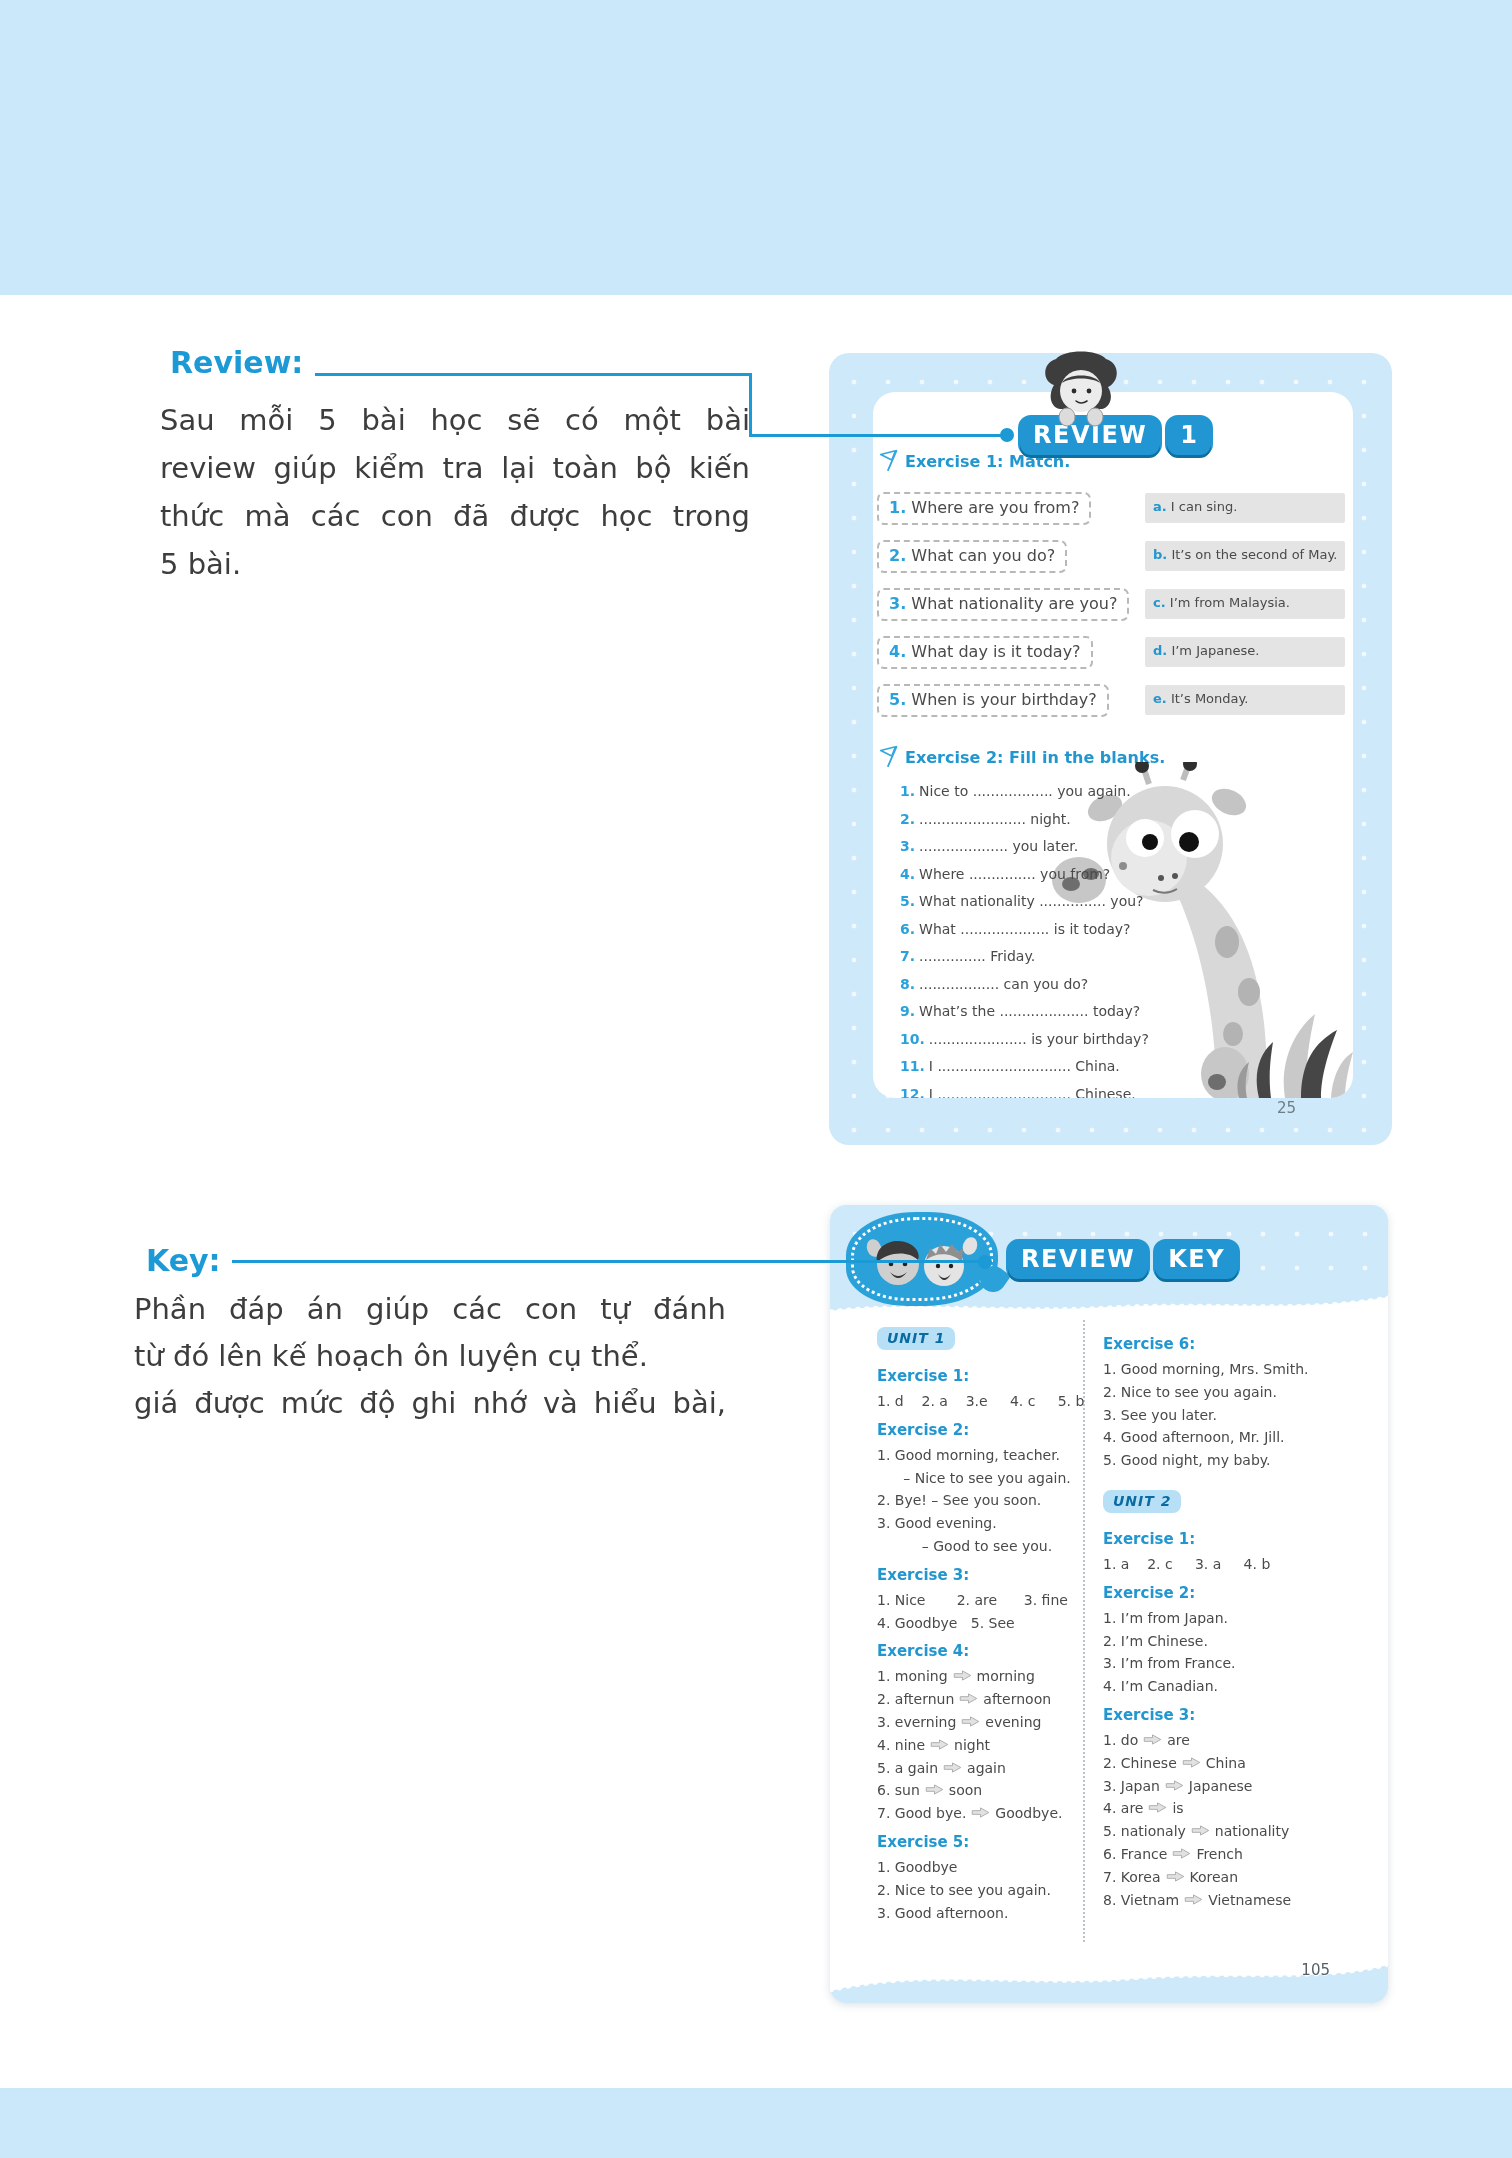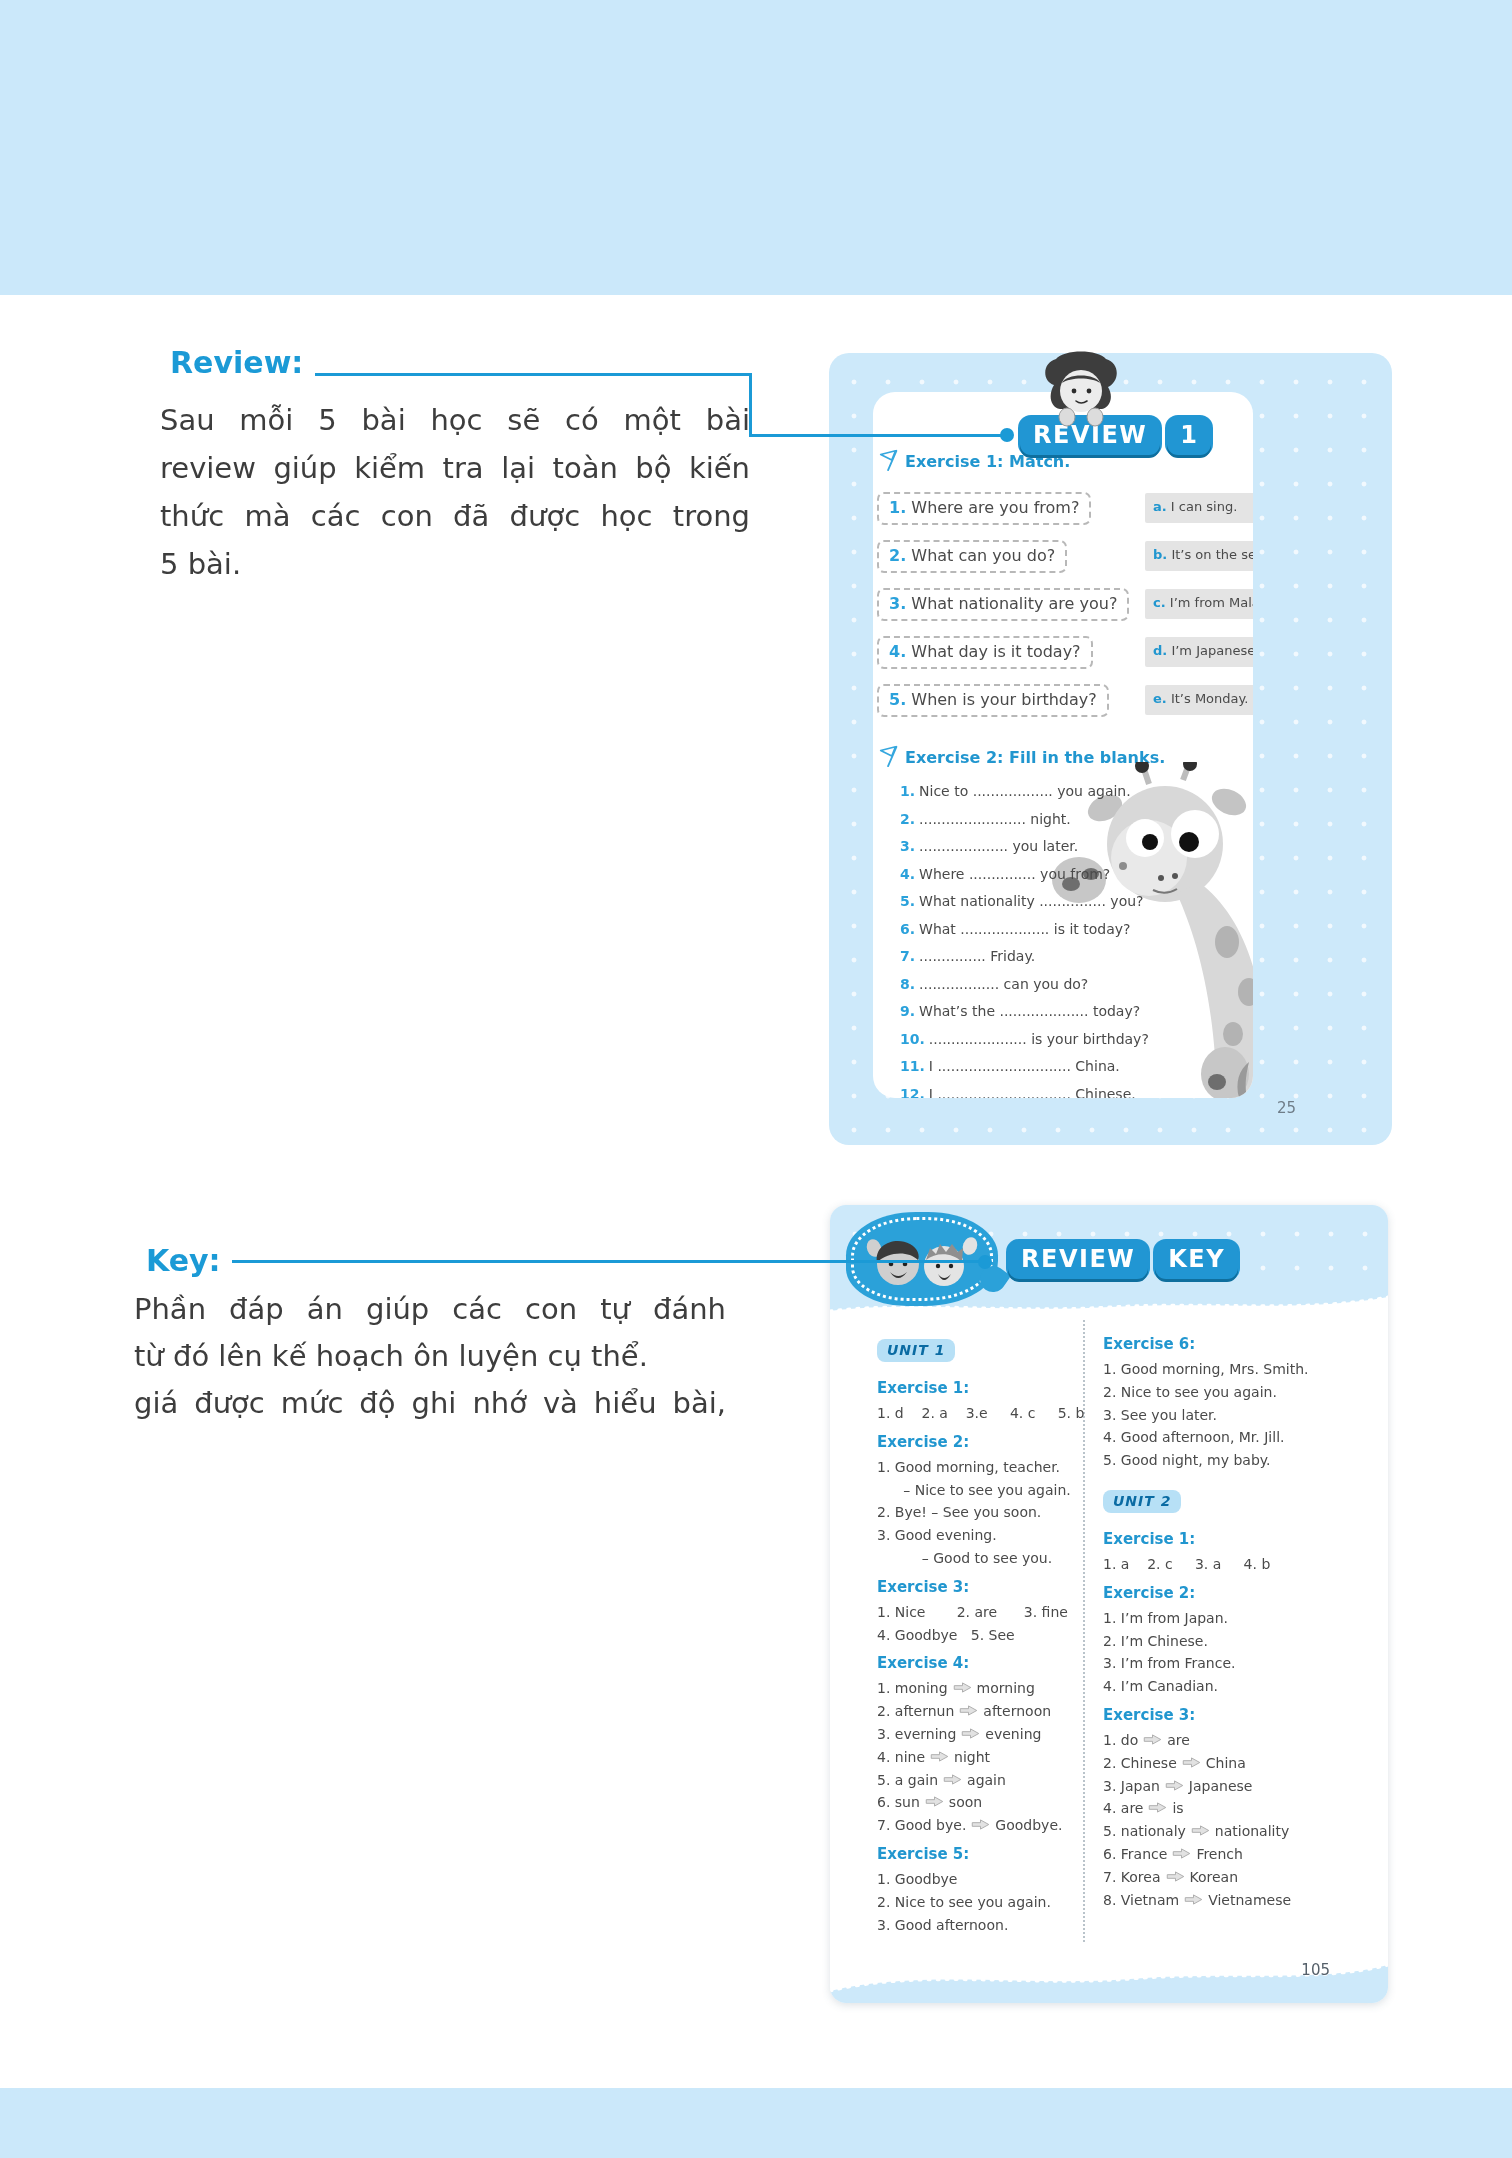--- a/index.html
+++ b/index.html
@@ -19,21 +19,21 @@
   
   .conn { position:absolute; background:#1b9ad6; z-index:3; }
   .conn-dot { position:absolute; width:14px; height:14px; border-radius:50%; background:#1b9ad6; z-index:6; }
 
   
   .card-review { position:absolute; left:829px; top:353px; width:563px; height:792px;
     background:#cde9fa; border-radius:20px; z-index:2; }
   .dots-overlay { position:absolute; inset:0; border-radius:inherit; pointer-events:none;
     background-image: radial-gradient(rgba(255,255,255,.75) 2px, rgba(255,255,255,0) 2.8px);
     background-size: 34px 34px; background-position: 8px 12px; }
-  .panel-white { position:absolute; left:44px; top:39px; width:380px; height:706px;
+  .panel-white { position:absolute; left:44px; top:39px; width:480px; height:706px;
     background:#fff; border-radius:22px; overflow:hidden; }
 
   .badge-chips { position:absolute; display:flex; gap:7px; align-items:flex-end; z-index:7; }
   .chip { background:#2196d3; color:#fff; font-weight:800; letter-spacing:1.5px;
     border-radius:11px; padding:4px 13px 6px; box-shadow:0 3px 0 #0f6f9e, 0 0 0 2px #2196d3; }
   .chip.main { font-size:24px; }
   .chip.num  { font-size:24px; }
 
   .ex-title { position:absolute; color:#2196cf; font-weight:bold; font-size:16px; white-space:nowrap; }
   .flag { position:absolute; width:24px; height:24px; }
@@ -66,21 +66,21 @@
   .bubble::before { content:""; position:absolute; inset:5px; border:3px dotted #fff; border-radius:inherit; }
   .bubble::after { content:""; position:absolute; right:-8px; bottom:14px; width:26px; height:26px;
     background:#2ba1d9; border-radius:4px 60% 60% 60%; transform:rotate(125deg); }
   .kids-wrap { position:absolute; left:14px; top:10px; width:124px; height:76px; }
 
   .ak-col { position:absolute; top:122px; }
   .ak-col.left  { left:47px;  width:206px; }
   .ak-col.right { left:273px; width:275px; }
   .ak-divider { position:absolute; left:253px; top:115px; height:622px; border-left:2px dotted #b9c3ca; }
   .unit-badge { display:inline-block; background:#b7e0f6; color:#0a6ba3; font-weight:bold; font-style:italic;
-    font-size:14px; padding:3px 10px 4px; border-radius:8px; margin:12px 0 9px 0; letter-spacing:1px;text-align:right; }
+    font-size:14px; padding:3px 10px 4px; border-radius:8px; margin:0 0 9px 0; letter-spacing:1px;text-align:right; }
   .unit-badge.gap { margin-top:18px; }
   .ex-head { color:#2196cf; font-weight:bold; font-size:15px; line-height:22px; margin:6px 0 3px; }
   .ak-line { font-size:14px; color:#4a4a4a; line-height:22.8px; white-space:nowrap; }
   .ak-line.indent { padding-left:14px;text-align:center; }
   .fix-arrow { display:inline-block; width:19px; height:11px; margin:0 5px; }
 
   .ak-footer { position:absolute; left:0; bottom:0; width:558px; height:48px; }
   .ak-pagenum { position:absolute; right:58px; bottom:24px; font-size:15px; color:#55606a; z-index:5; }
 </style>
 </head>

